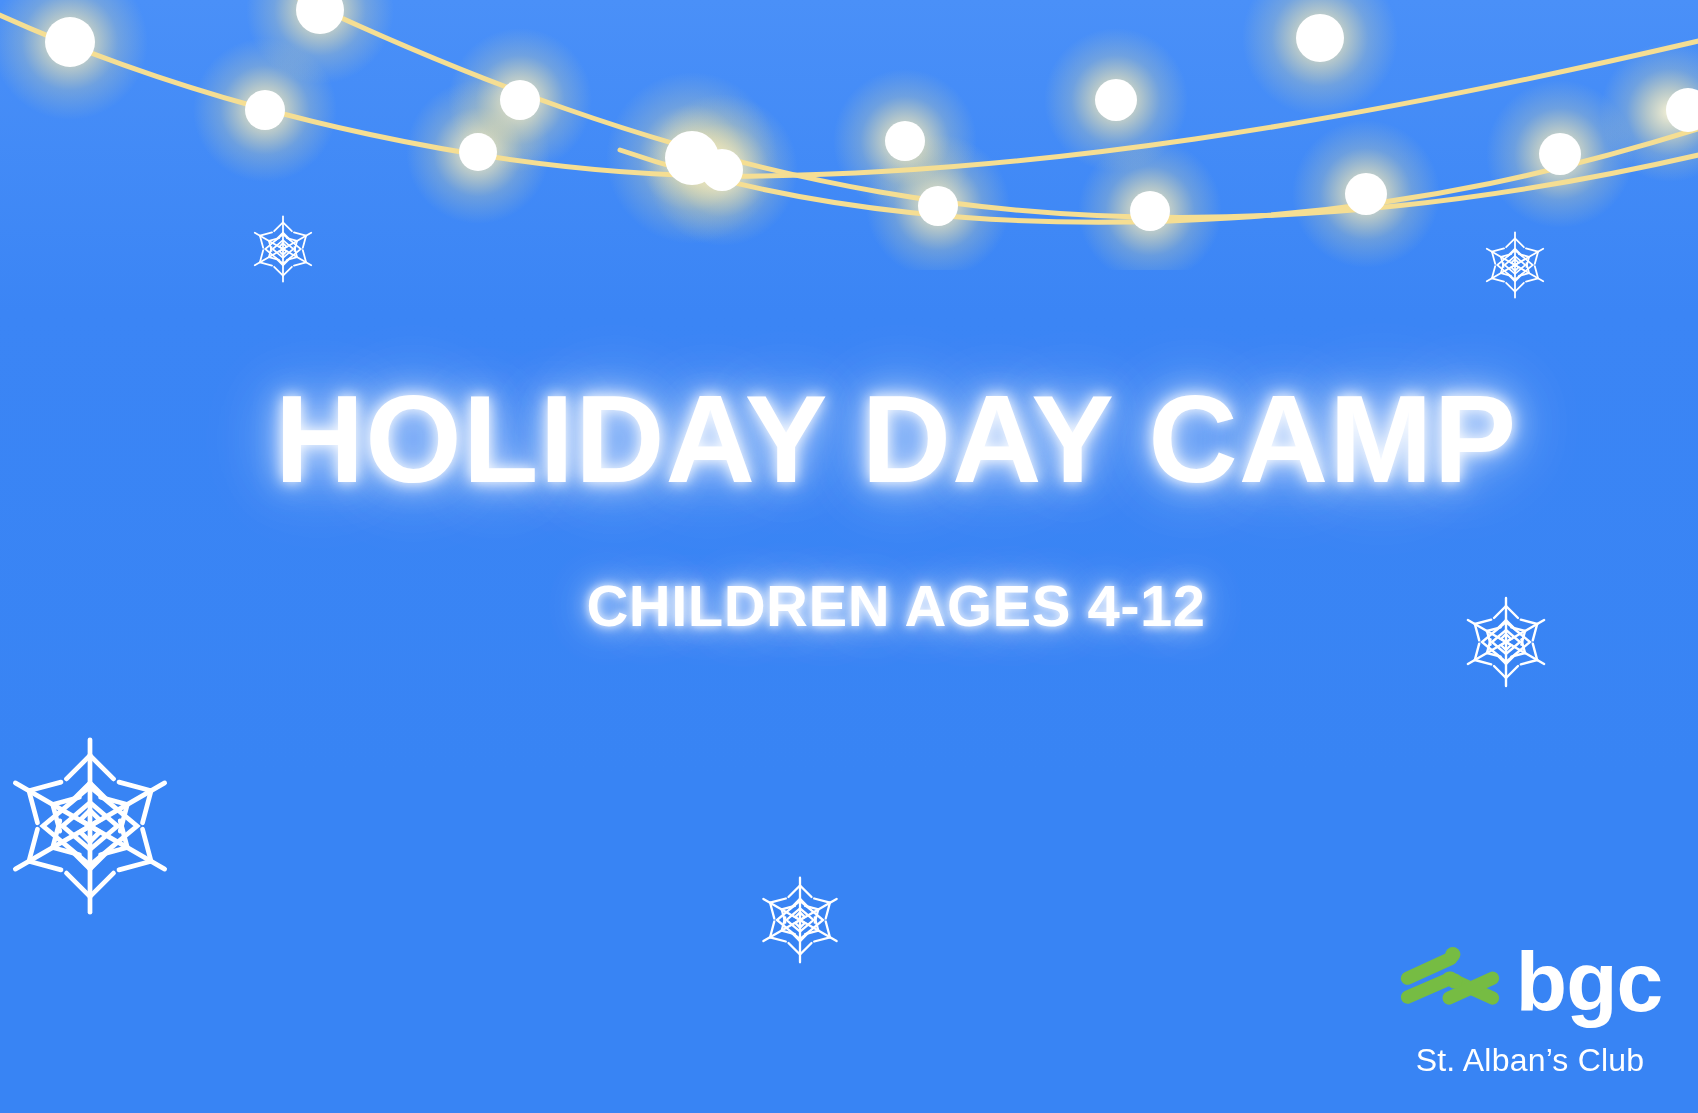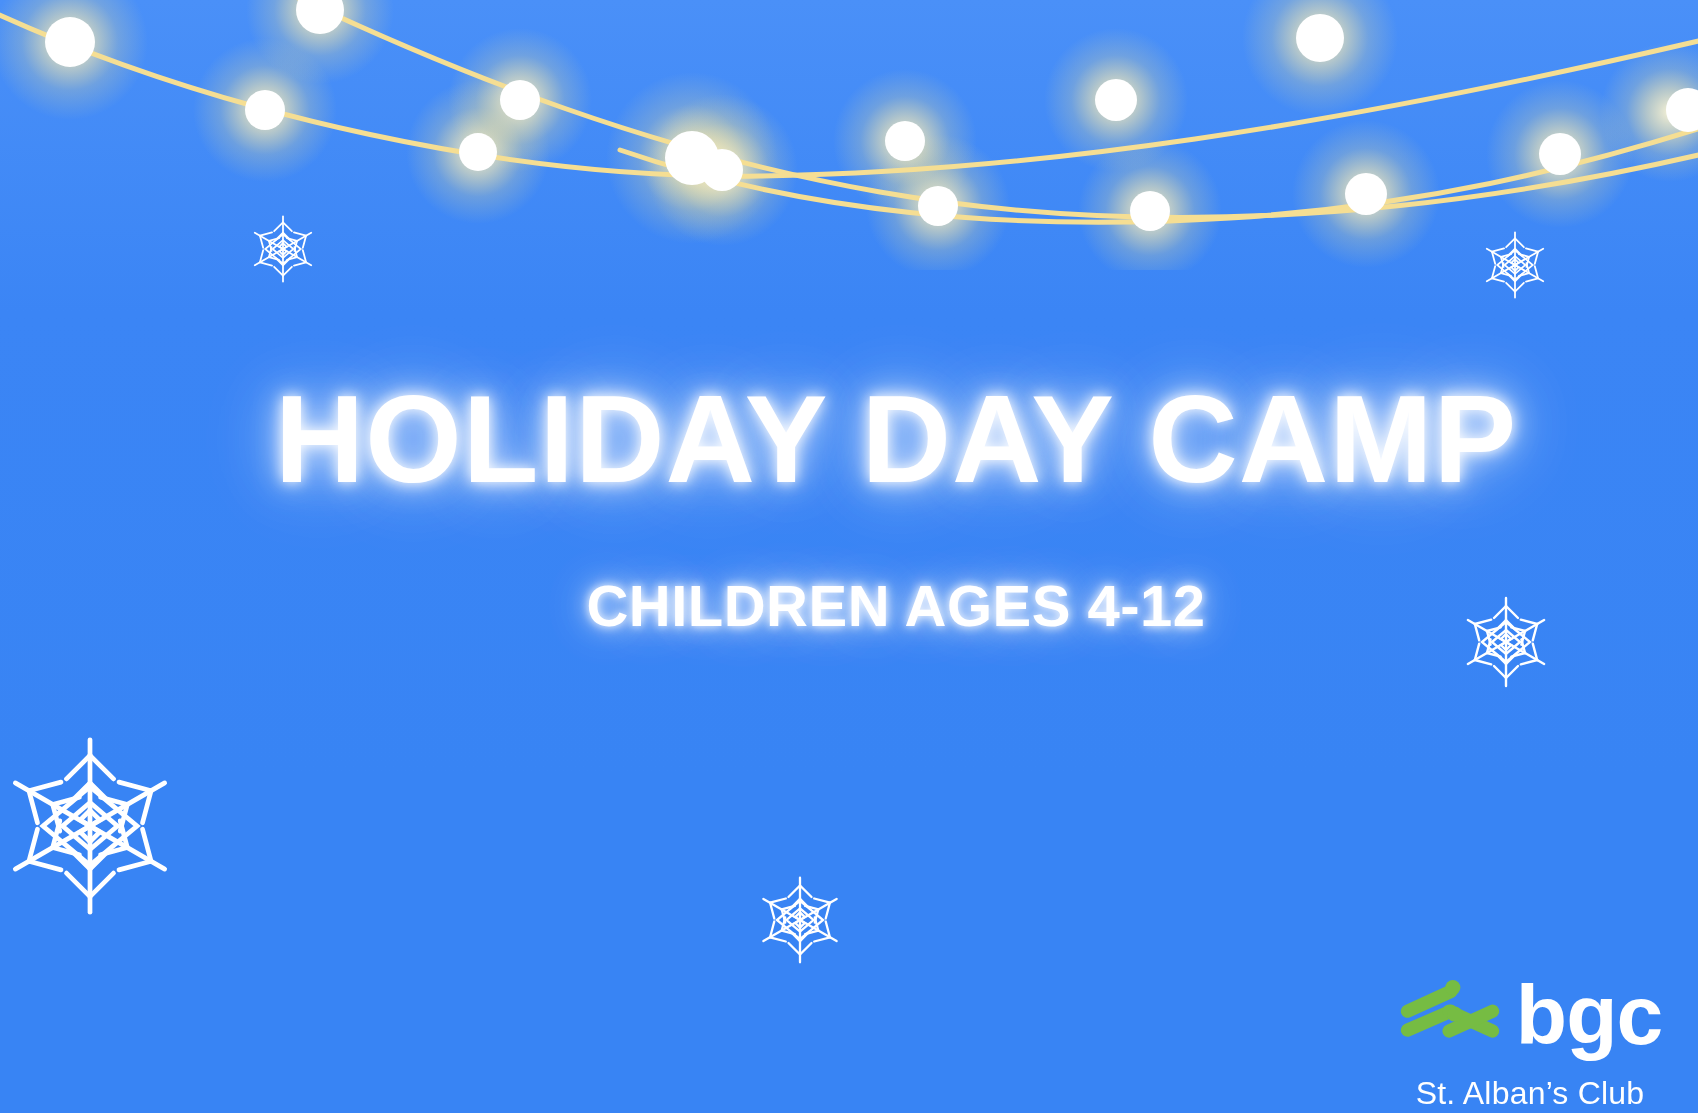--- a/index.html
+++ b/index.html
@@ -66,21 +66,21 @@
       0 0 10px rgba(255,255,255,0.98),
       0 0 22px rgba(255,255,255,0.78),
       0 0 44px rgba(255,255,255,0.50),
       0 0 72px rgba(255,255,255,0.28);
   }
 
   
   #logo-block {
     position: absolute;
     right: 34px;
-    bottom: 1px;
+    bottom: 34px;
     width: 268px;
     text-align: center;
   }
   #logo-mark-row {
     display: flex;
     align-items: center;
     justify-content: center;
     gap: 14px;
     height: 96px;
   }

